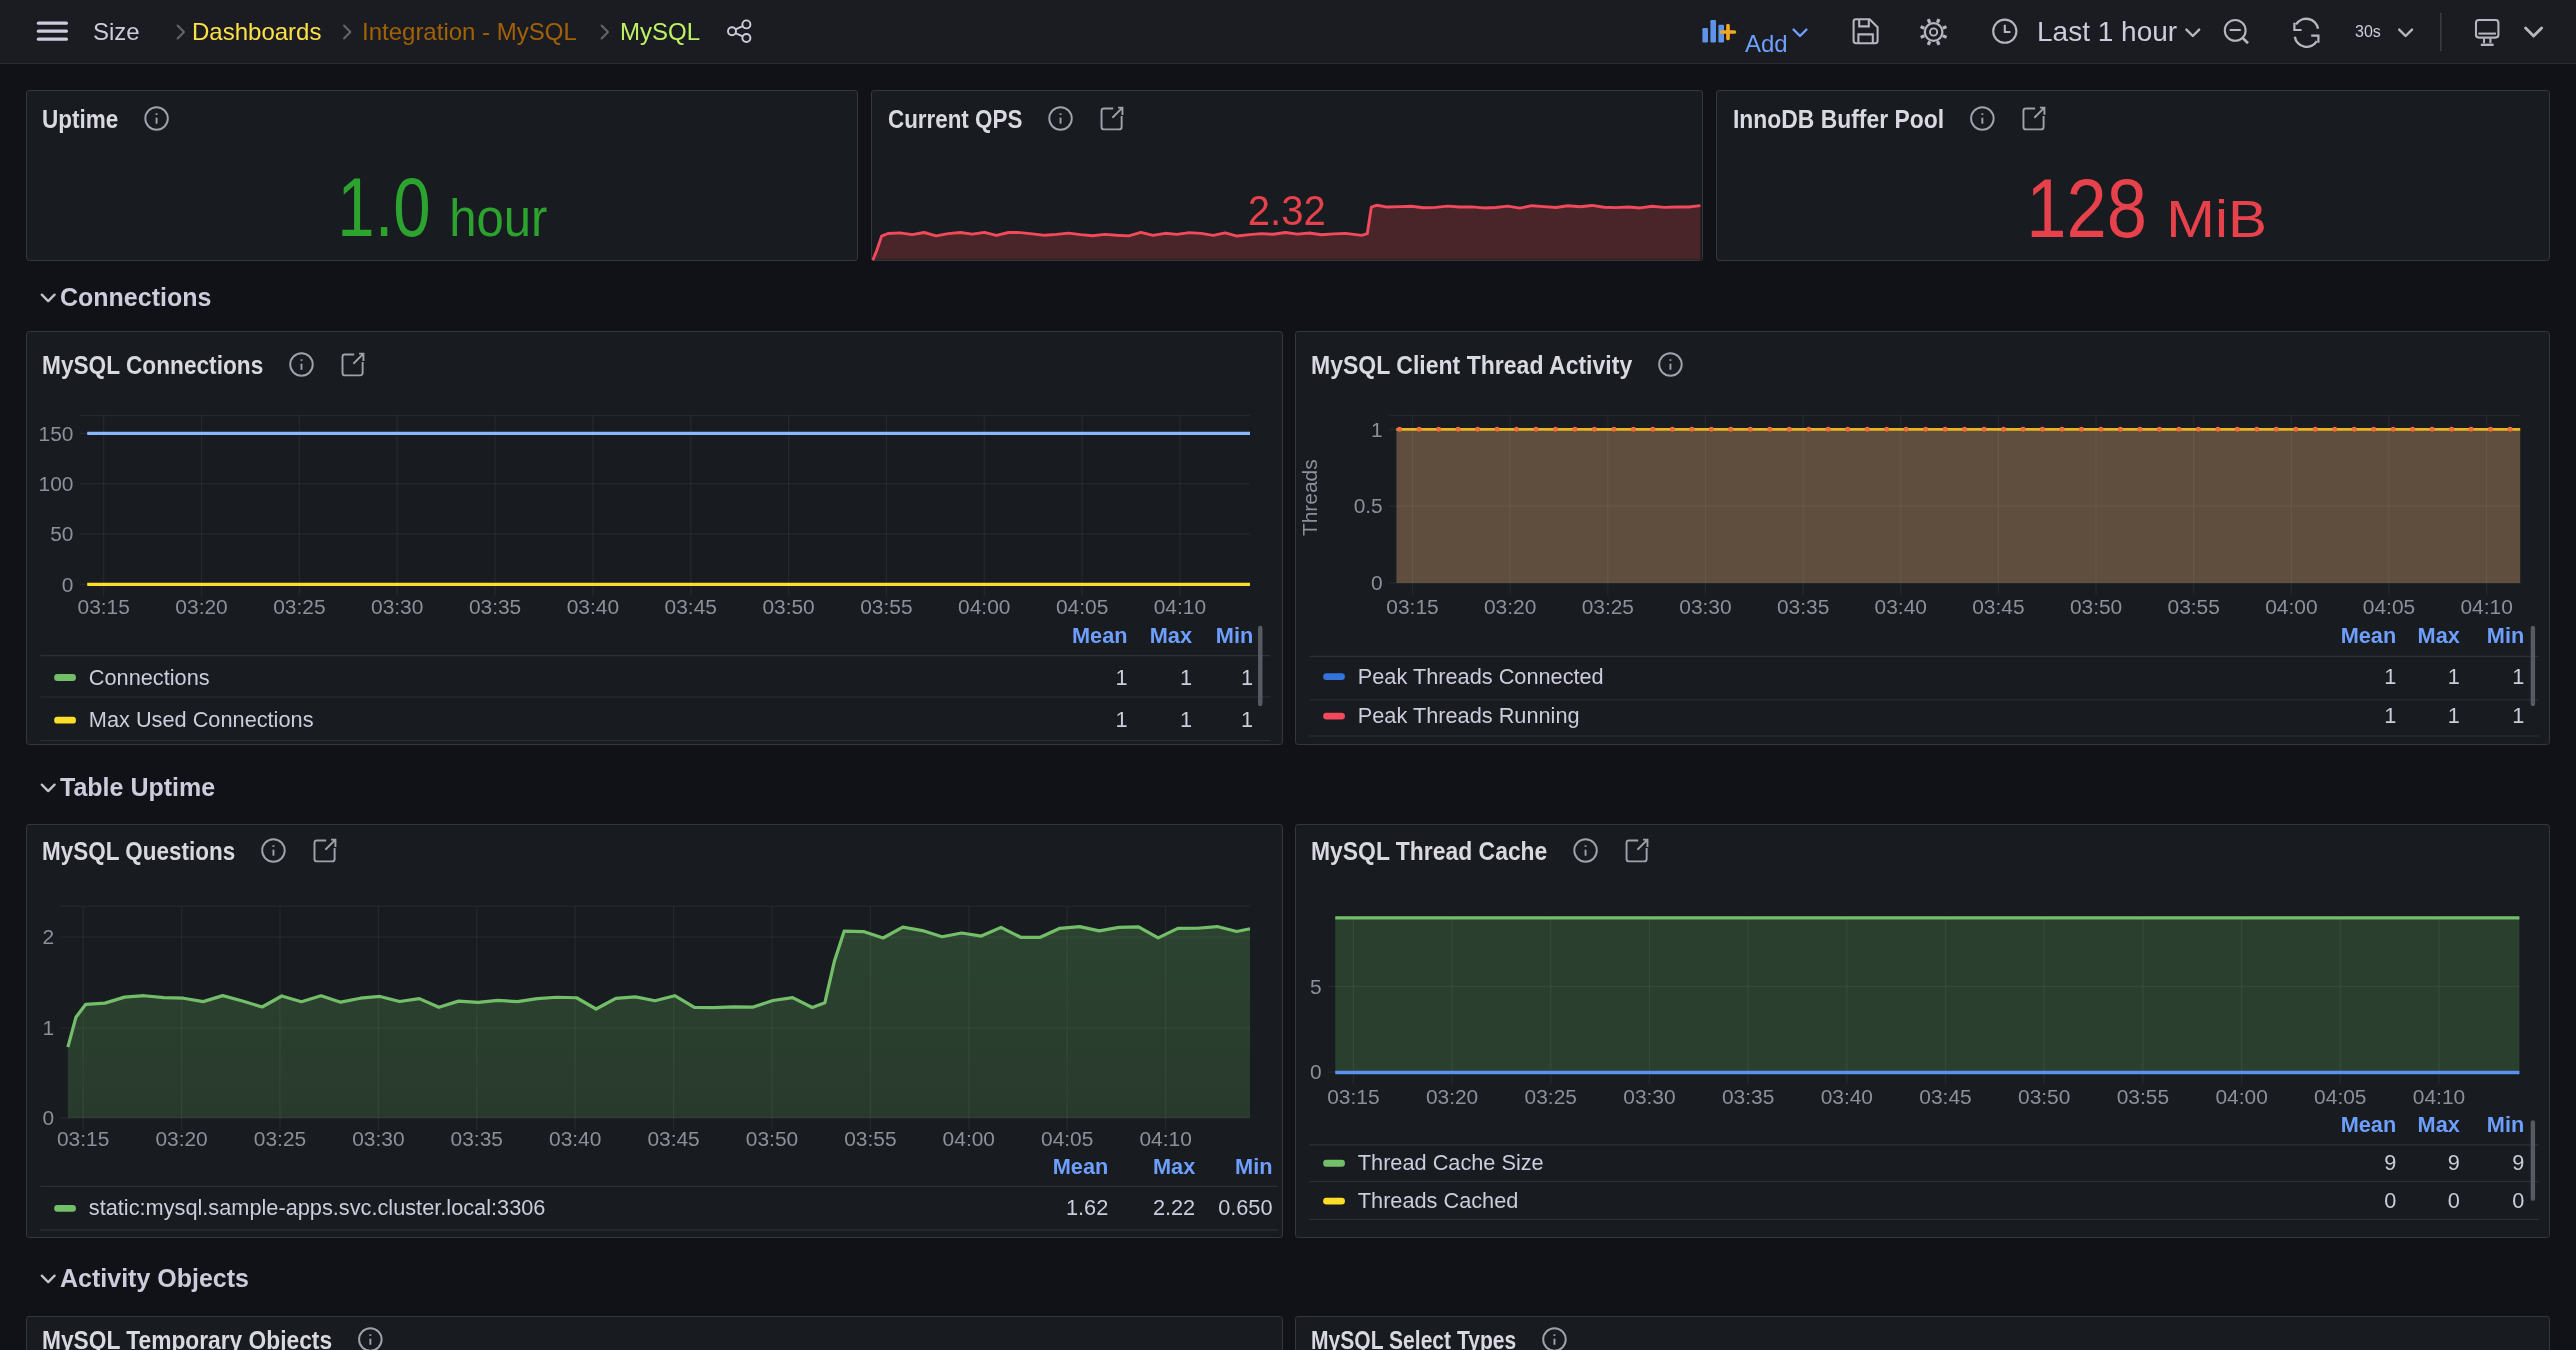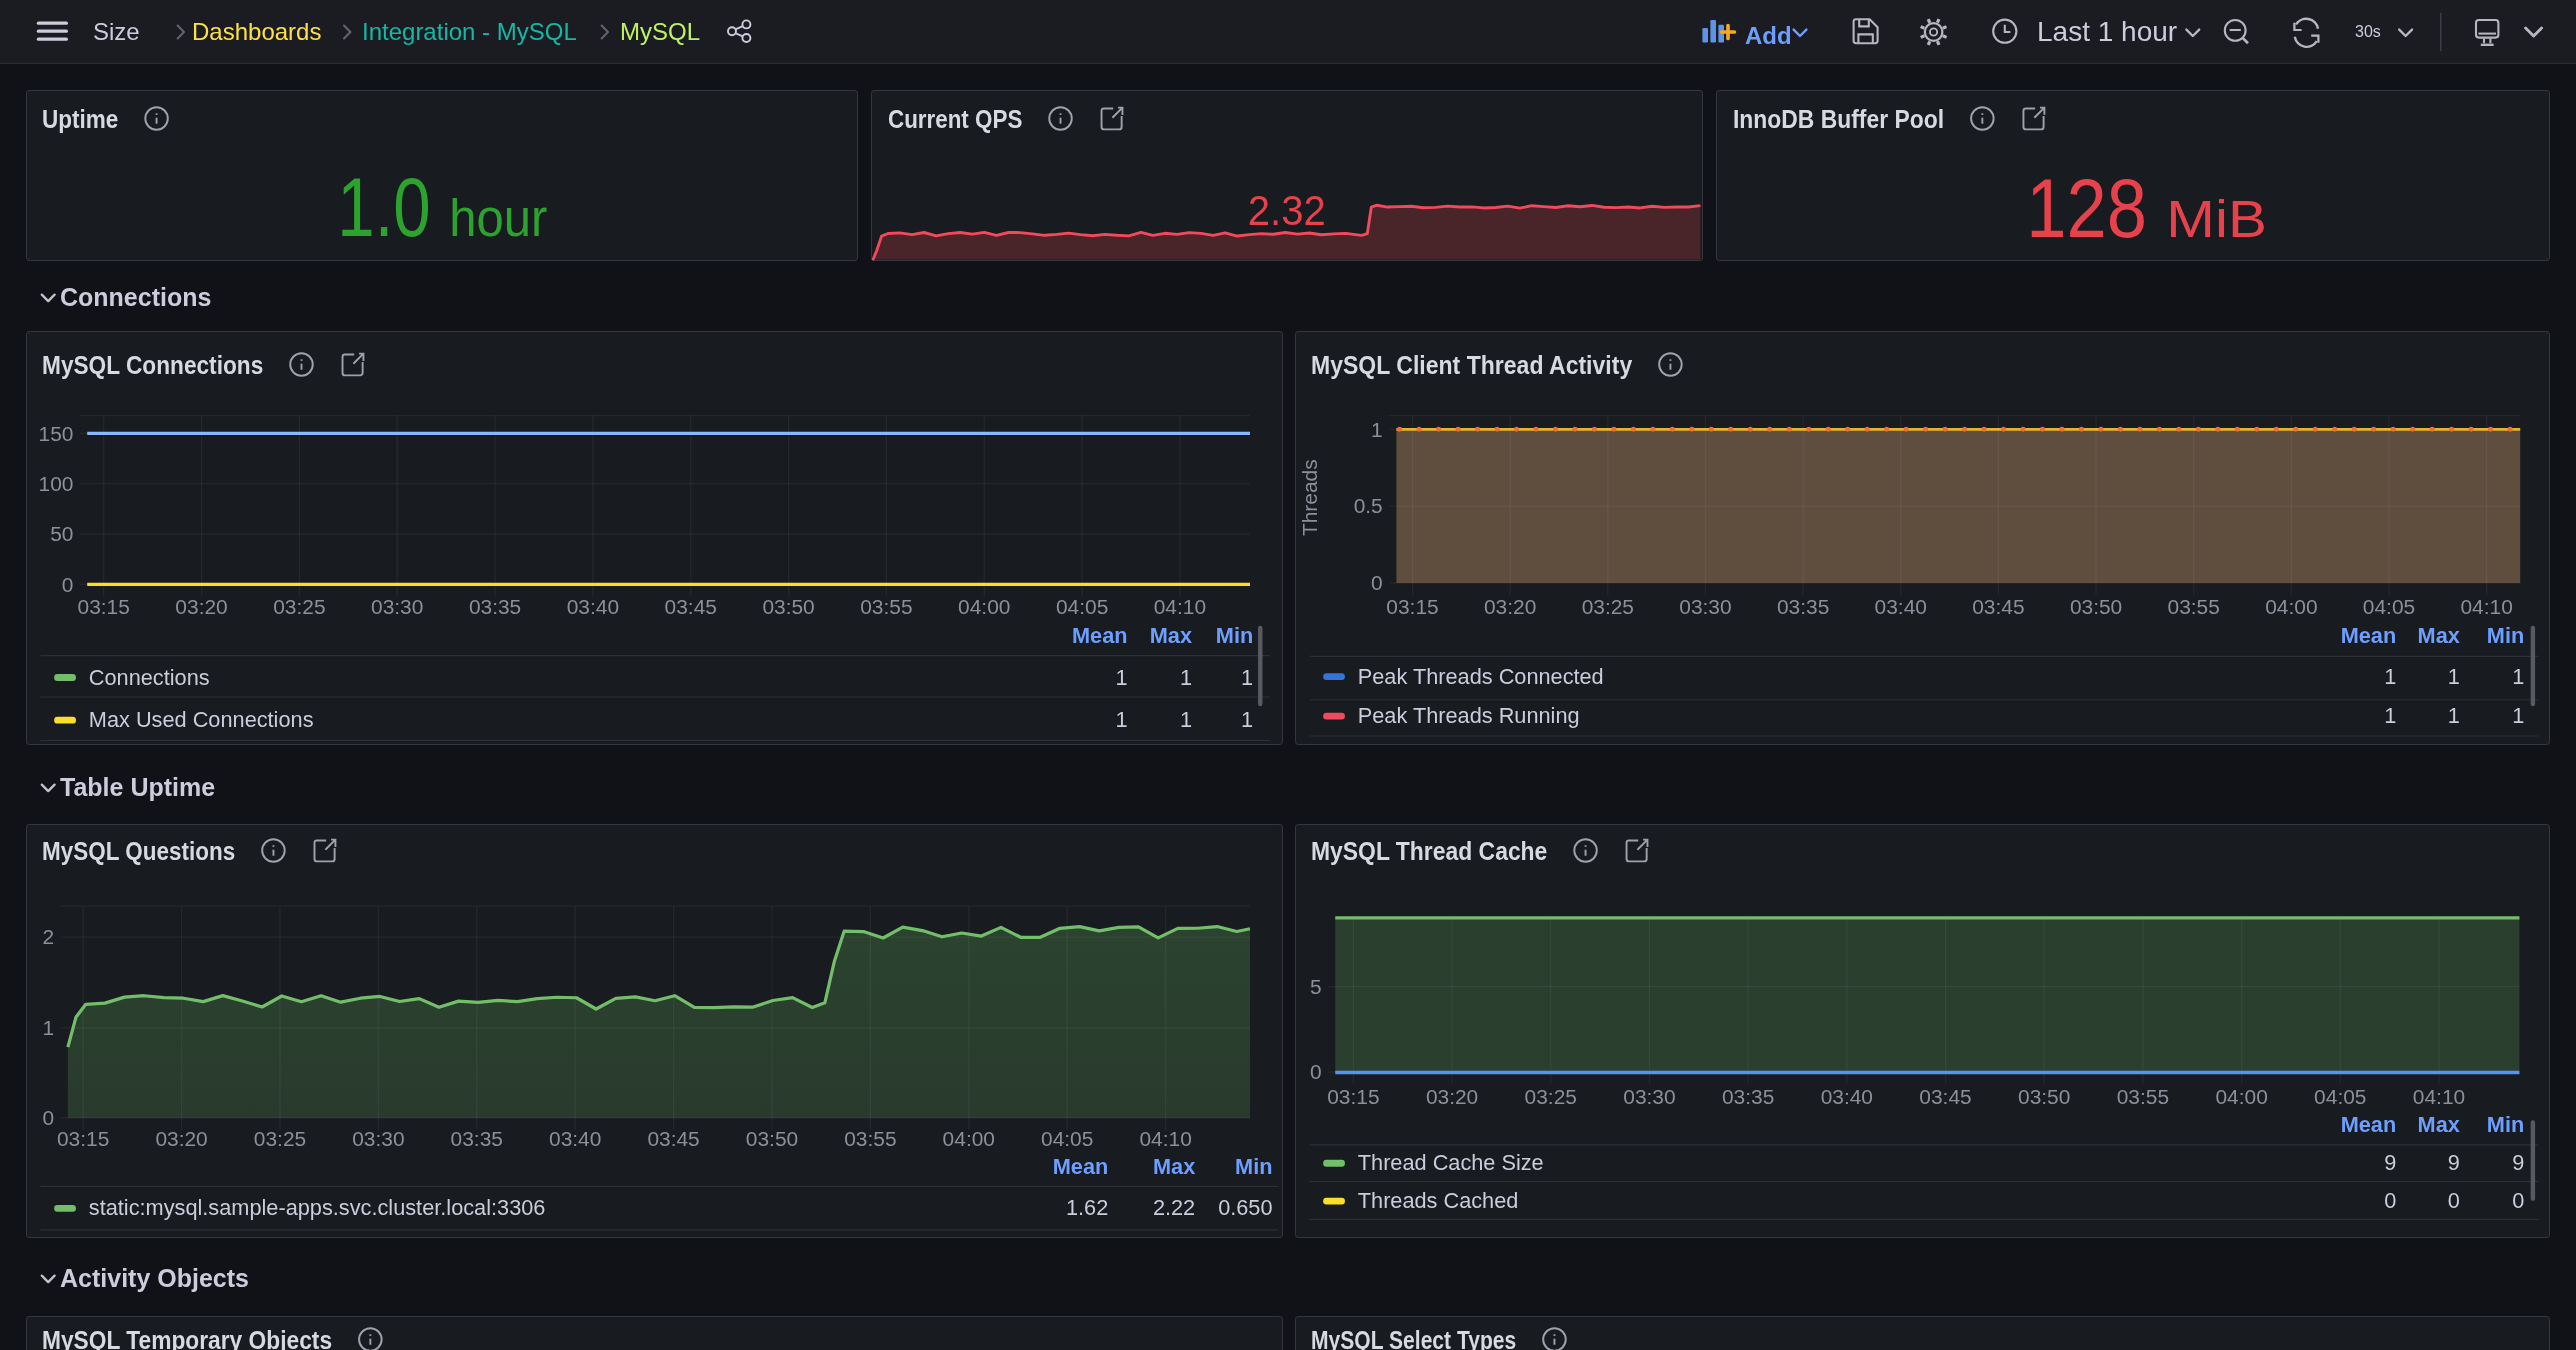--- a/index.html
+++ b/index.html
@@ -72,23 +72,23 @@
       <rect x="3085" y="25" width="28" height="22" rx="3.5"></rect>
       <line x1="3088" y1="42" x2="3110" y2="42"></line>
       <line x1="3091" y1="56" x2="3107" y2="56" stroke-width="3"></line>
       <line x1="3095" y1="48" x2="3095" y2="54"></line>
       <line x1="3103" y1="48" x2="3103" y2="54"></line>
     </g>
     <path d="M3147 35.0 L3157 45.0 L3167 35.0" stroke="#b5b6c0" stroke-width="3.6" fill="none" stroke-linecap="round" stroke-linejoin="round"></path>
   </svg>
 <div style="position:absolute;left:93px;top:0;height:64px;line-height:64px;font-size:24px;color:#ccccdc;font-weight:400;white-space:nowrap;z-index:6">Size</div>
 <div style="position:absolute;left:192px;top:0;height:64px;line-height:64px;font-size:24px;color:#fde047;font-weight:400;white-space:nowrap;z-index:6">Dashboards</div>
-<div style="position:absolute;left:362px;top:0;height:64px;line-height:64px;font-size:24px;color:#14b8a6;font-weight:400;white-space:nowrap;z-index:6">Integration - MySQL</div>
+<div style="position:absolute;left:362px;top:0;height:64px;line-height:64px;font-size:24px;color:#a16207;font-weight:400;white-space:nowrap;z-index:6">Integration - MySQL</div>
 <div style="position:absolute;left:620px;top:0;height:64px;line-height:64px;font-size:24px;color:#bef264;font-weight:400;white-space:nowrap;z-index:6">MySQL</div>
-<div style="position:absolute;left:1745px;top:4px;height:50px;line-height:64px;font-size:24px;color:#6e9fff;font-weight:700;white-space:nowrap;z-index:6">Add</div>
+<div style="position:absolute;left:1745px;top:12px;height:50px;line-height:64px;font-size:24px;color:#6e9fff;font-weight:400;white-space:nowrap;z-index:6">Add</div>
 <div style="position:absolute;left:2037px;top:0;height:64px;line-height:64px;font-size:28px;color:#ccccdc;font-weight:400;white-space:nowrap;z-index:6">Last 1 hour</div>
 <div style="position:absolute;left:2355px;top:0;height:64px;line-height:64px;font-size:16px;color:#ccccdc;font-weight:400;white-space:nowrap;z-index:6">30s</div>
 <svg style="left:37px;top:289px" width="24" height="19.3" viewBox="0 0 30 24">
     <path d="M6 7.0 L14 15.0 L22 7.0" stroke="#c0c1c9" stroke-width="3" fill="none" stroke-linecap="round" stroke-linejoin="round"></path>
   </svg>
 <div class="sect" style="left:60px;top:281px;height:32px;line-height:32px">Connections</div>
 <svg style="left:37px;top:779px" width="24" height="19.3" viewBox="0 0 30 24">
     <path d="M6 7.0 L14 15.0 L22 7.0" stroke="#c0c1c9" stroke-width="3" fill="none" stroke-linecap="round" stroke-linejoin="round"></path>
   </svg>
 <div class="sect" style="left:60px;top:771px;height:32px;line-height:32px">Table Uptime</div>

